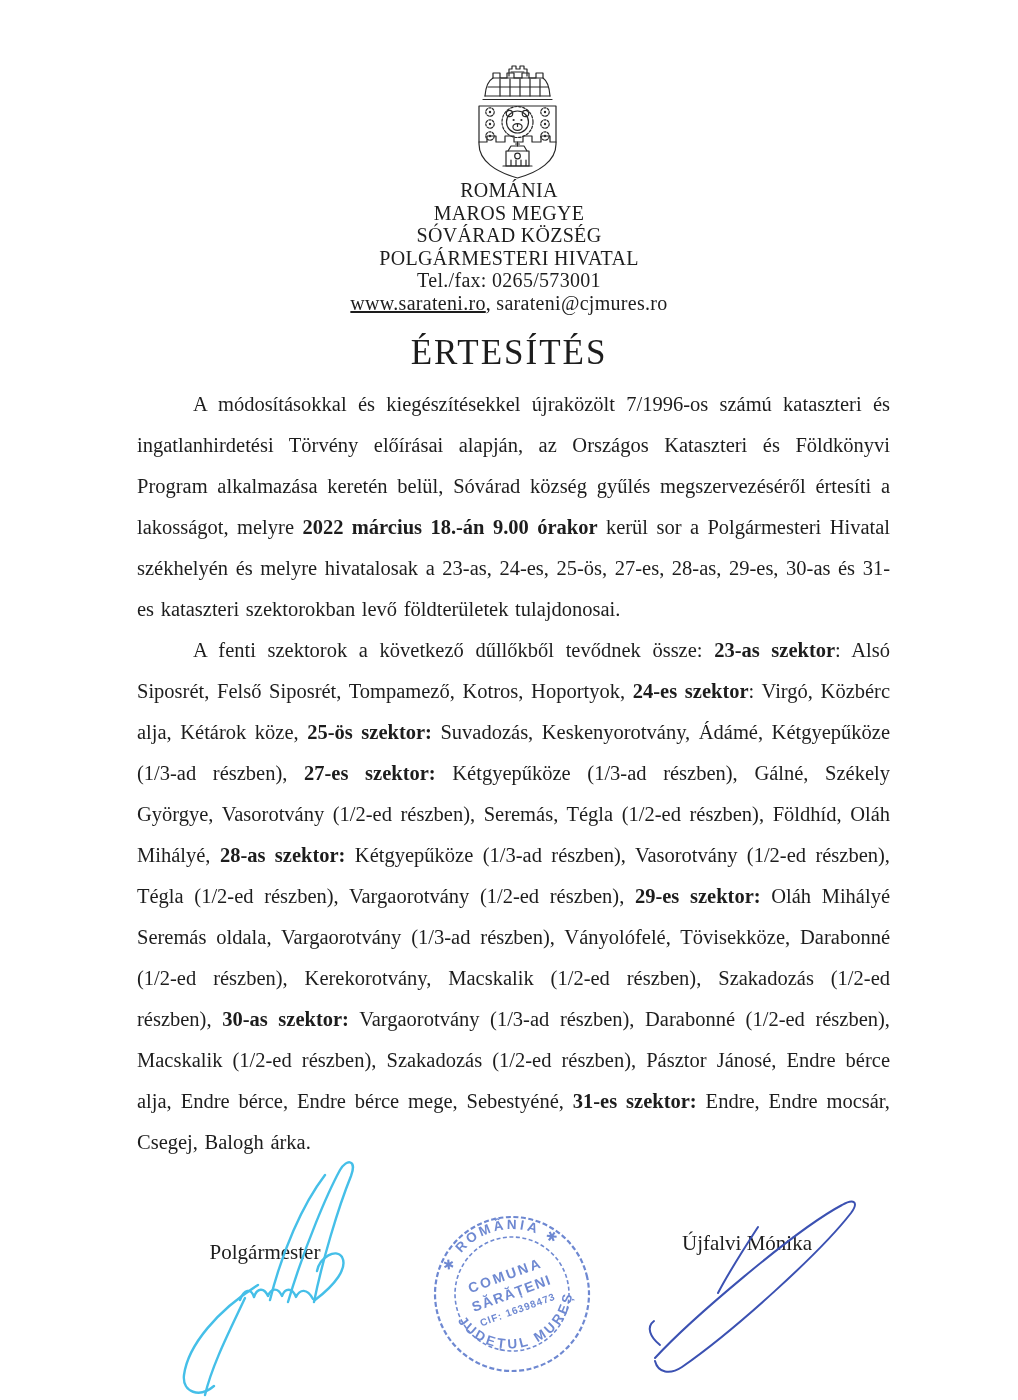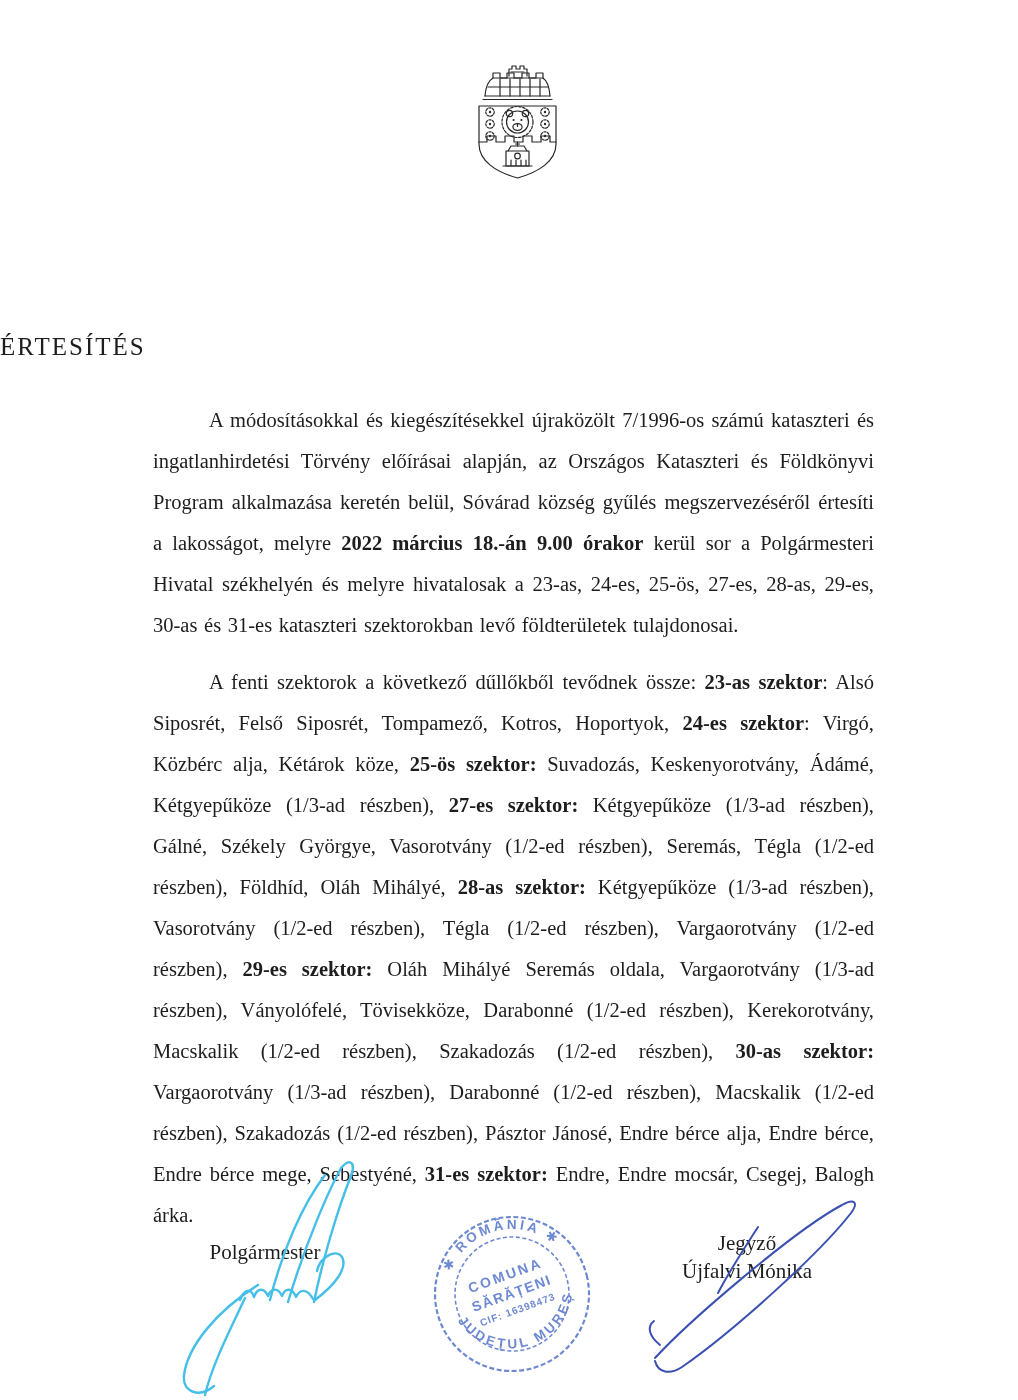--- a/index.html
+++ b/index.html
@@ -16,28 +16,28 @@
   .emblem *{stroke:#272727;fill:none;stroke-width:1.2;stroke-linecap:round;stroke-linejoin:round;}
   .emblem .dot{fill:#272727;stroke:none;}
   .org-block{
     position:absolute;top:179px;left:0;width:100%;
     text-align:center;font-size:20px;line-height:22.6px;letter-spacing:.3px;
   }
   .org-block .u{text-decoration:underline;}
   
   .notice-title{
     position:absolute;top:333px;left:0;width:100%;
-    text-align:left;font-size:25px;letter-spacing:2px;font-weight:normal;
+    text-align:center;font-size:35px;letter-spacing:2px;font-weight:normal;
   }
   
   .doc-body{
     position:absolute;left:137px;top:384px;width:753px;
     font-size:20.5px;line-height:41px;text-align:justify;word-spacing:1.5px;
   }
-  .doc-body p{margin:16px;text-indent:56px;}
+  .doc-body p{margin:0;text-indent:56px;}
   .doc-body b{font-weight:bold;}
   
   .sig-block{position:absolute;text-align:center;font-size:21px;line-height:28px;}
   .sig-left{left:163px;top:1238px;width:204px;}
   .sig-right{left:645px;top:1229px;width:204px;}
   
   .ink{position:absolute;pointer-events:none;}
   .ink path{fill:none;stroke-linecap:round;stroke-linejoin:round;}
   .stamp{position:absolute;left:427px;top:1209px;width:170px;height:170px;opacity:.82;}
   .stamp text{font-family:"Liberation Sans","DejaVu Sans",sans-serif;font-weight:bold;}
@@ -92,33 +92,40 @@
 
     <path d="M9,78 h8 v-6 h9 v6 h9 v-6 h9 v6 h9 v-6 h9 v6 h9 v-6 h9 v6 h6"></path>
 
     <path d="M47.5,78 v4 M45.5,80 h4"></path>
     <path d="M38,87 l3,-5 h13 l3,5"></path>
     <rect x="36" y="87" width="23" height="15"></rect>
     <circle cx="47.5" cy="92" r="2.8"></circle>
     <path d="M41,96 v6 M46,96 v6 M51,96 v6 M56,96 v6 M33,102 h29"></path>
   </svg>
 
+  <div class="org-block">
+    <div>ROMÁNIA</div>
+    <div>MAROS MEGYE</div>
+    <div>SÓVÁRAD KÖZSÉG</div>
+    <div>POLGÁRMESTERI HIVATAL</div>
+    <div>Tel./fax: 0265/573001</div>
+    <div><span class="u">www.sarateni.ro</span><span>, sarateni@cjmures.ro</span></div>
+  </div>
 
   <div class="notice-title">ÉRTESÍTÉS</div>
 
   <div class="doc-body">
     <p><span>A módosításokkal és kiegészítésekkel újraközölt 7/1996-os számú kataszteri és ingatlanhirdetési Törvény előírásai alapján, az Országos Kataszteri és Földkönyvi Program alkalmazása keretén belül, Sóvárad község gyűlés megszervezéséről értesíti a lakosságot, melyre </span><b>2022 március 18.-án 9.00 órakor</b><span> kerül sor a Polgármesteri Hivatal székhelyén és melyre hivatalosak a 23-as, 24-es, 25-ös, 27-es, 28-as, 29-es, 30-as és 31-es kataszteri szektorokban levő földterületek tulajdonosai.</span></p>
     <p><span>A fenti szektorok a következő dűllőkből tevődnek össze: </span><b>23-as szektor</b><span>: Alsó Siposrét, Felső Siposrét, Tompamező, Kotros, Hoportyok, </span><b>24-es szektor</b><span>: Virgó, Közbérc alja, Kétárok köze, </span><b>25-ös szektor:</b><span> Suvadozás, Keskenyorotvány, Ádámé, Kétgyepűköze (1/3-ad részben), </span><b>27-es szektor:</b><span> Kétgyepűköze (1/3-ad részben), Gálné, Székely Györgye, Vasorotvány (1/2-ed részben), Seremás, Tégla (1/2-ed részben), Földhíd, Oláh Mihályé, </span><b>28-as szektor:</b><span> Kétgyepűköze (1/3-ad részben), Vasorotvány (1/2-ed részben), Tégla (1/2-ed részben), Vargaorotvány (1/2-ed részben), </span><b>29-es szektor:</b><span> Oláh Mihályé Seremás oldala, Vargaorotvány (1/3-ad részben), Ványolófelé, Tövisekköze, Darabonné (1/2-ed részben), Kerekorotvány, Macskalik (1/2-ed részben), Szakadozás (1/2-ed részben), </span><b>30-as szektor:</b><span> Vargaorotvány (1/3-ad részben), Darabonné (1/2-ed részben), Macskalik (1/2-ed részben), Szakadozás (1/2-ed részben), Pásztor Jánosé, Endre bérce alja, Endre bérce, Endre bérce mege, Sebestyéné, </span><b>31-es szektor:</b><span> Endre, Endre mocsár, Csegej, Balogh árka.</span></p>
   </div>
 
   <div class="sig-block sig-left">
     <div>Polgármester</div>
   </div>
   <div class="sig-block sig-right">
-    <div>Jegyző</div>
     <div>Újfalvi Mónika</div>
   </div>
 
   <svg class="stamp" viewBox="0 0 170 170" aria-hidden="true">
     <g transform="rotate(-14 85 85)">
       <circle cx="85" cy="85" r="77" fill="none" stroke-width="2.2" stroke-dasharray="5,2.5" stroke="#4f6fc8"></circle>
       <circle cx="85" cy="85" r="57" fill="none" stroke-width="1.6" stroke-dasharray="4,2.5" stroke="#4f6fc8"></circle>
       <defs>
         <path id="arcTop" d="M 20,85 A 65,65 0 0 1 150,85"></path>
         <path id="arcBot" d="M 24,92 A 63,63 0 0 0 146,92"></path>

